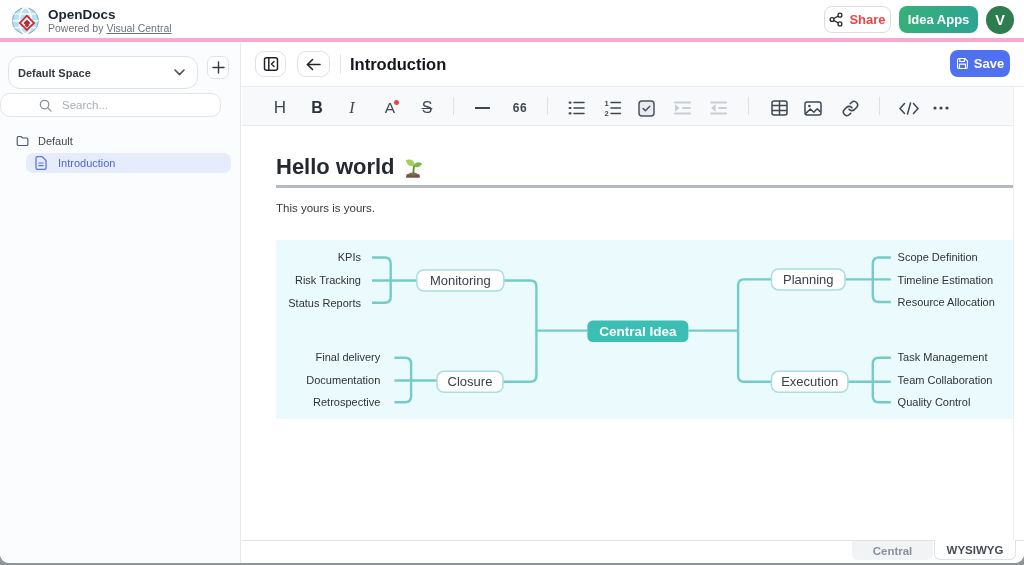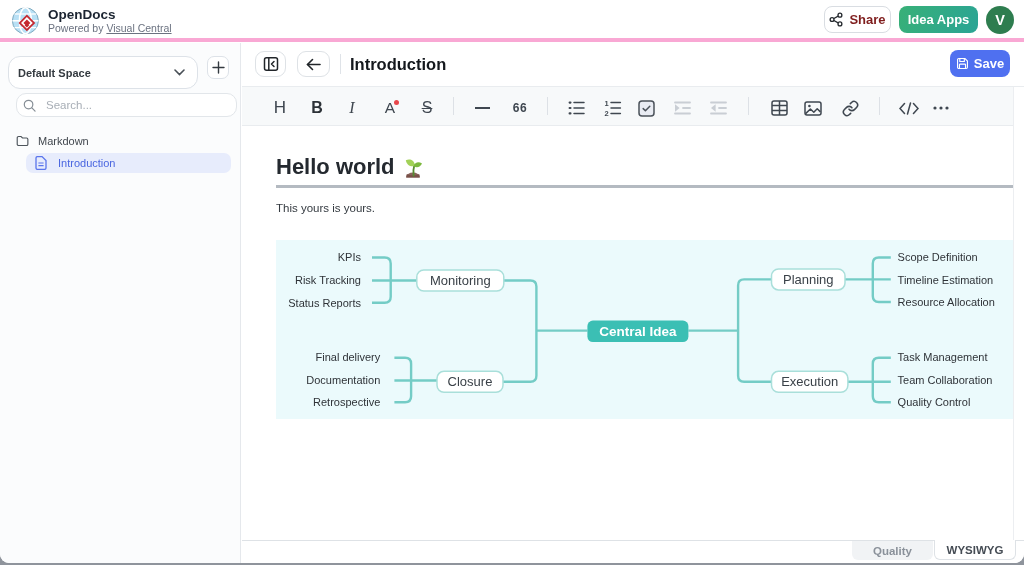--- a/index.html
+++ b/index.html
@@ -10,40 +10,40 @@
 
   
   .hdr { position:absolute; left:0; top:0; width:1024px; height:42px; background:#fff;
     border-bottom:4px solid #f9a8d4; }
   .logo { position:absolute; left:12px; top:7px; }
   .brand { position:absolute; left:48px; top:7px; font-size:13.5px; font-weight:bold; color:#1b2431; }
   .brandsub { position:absolute; left:48px; top:22px; font-size:10.5px; color:#6b7280; }
   .brandsub u { text-decoration:underline; }
   .btn-share { position:absolute; left:824px; top:6px; width:67px; height:27px; background:#fff;
     border:1px solid #d9dde2; border-radius:8px; display:flex; align-items:center; justify-content:center;
-    gap:6px; font-size:13px; font-weight:bold; color:#7f1d1d; }
+    gap:6px; font-size:13px; font-weight:bold; color:#ef4444; }
   .btn-apps { position:absolute; left:899px; top:6px; width:79px; height:27px;
     background:linear-gradient(115deg,#38b077 0%,#2aa495 100%);
     border-radius:8px; display:flex; align-items:center; justify-content:center;
     font-size:13px; font-weight:bold; color:#fff; }
   .avatar { position:absolute; left:986px; top:6px; width:28px; height:28px; border-radius:50%;
     background:#2e7d4f; color:#fff; font-size:14.5px; font-weight:bold;
     display:flex; align-items:center; justify-content:center; }
 
   
   .side { position:absolute; left:0; top:43px; width:241px; height:520px; background:#fbfcfd;
     border-right:1px solid #e5e8ec; }
   .sel { position:absolute; left:8px; top:13px; width:190px; height:33px; background:#fff;
     border:1px solid #dde2e8; border-radius:12px; display:flex; align-items:center; }
   .sel span { margin-left:9px; font-size:11px; font-weight:bold; color:#343a40; }
   .sel svg { position:absolute; right:12px; }
   .plus { position:absolute; left:207px; top:13px; width:22px; height:23px; background:#fff;
     border:1px solid #dde2e8; border-radius:7px; display:flex; align-items:center; justify-content:center; }
-  .search { position:absolute; left:16px; top:50px; width:221px; height:24px; background:#fff;
-    border:1px solid #e2e6ea; border-radius:10px; display:flex; align-items:center; }
+  .search { position:absolute; left:0; top:50px; width:221px; height:24px; background:#fff;
+    border:1px solid #e2e6ea; border-radius:10px; display:flex; align-items:center;padding-left:32px; }
   .search svg { margin-left:6px; }
   .search span { margin-left:10px; font-size:11.5px; color:#a8aeb6; }
   .trow1 { position:absolute; left:16px; top:92px; display:flex; align-items:center; gap:9px;
     font-size:11px; color:#41474e; }
   .trow2 { position:absolute; left:26px; top:110px; width:205px; height:20px; background:#e7ecfc;
     border-radius:7px; display:flex; align-items:center; font-size:11px; color:#4a66e0; }
   .trow2 svg { margin-left:9px; }
   .trow2 span { margin-left:11px; }
 
   
@@ -133,21 +133,21 @@
       <svg width="13" height="13" viewBox="0 0 14 14">
           <circle cx="6" cy="6" r="4.6" stroke="#868e96" stroke-width="1.3" fill="none"></circle>
           <line x1="9.6" y1="9.6" x2="13" y2="13" stroke="#868e96" stroke-width="1.3" stroke-linecap="round"></line>
         </svg>
       <span>Search...</span>
     </div>
     <div class="trow1">
       <svg width="13" height="12" viewBox="0 0 16 14">
           <path d="M1.5 3.2c0-.9.7-1.7 1.7-1.7h3l1.8 1.8h5c.9 0 1.6.7 1.6 1.6v6c0 .9-.7 1.6-1.6 1.6H3.2c-.9 0-1.7-.7-1.7-1.6z" fill="none" stroke="#4d545b" stroke-width="1.4"></path>
         </svg>
-      <span>Markdown</span>
+      <span>Default</span>
     </div>
     <div class="trow2">
       <svg width="12" height="14" viewBox="0 0 12 14">
           <path d="M1 2c0-.8.6-1.4 1.4-1.4H7l4 4v7.4c0 .8-.6 1.4-1.4 1.4H2.4c-.8 0-1.4-.6-1.4-1.4z" fill="none" stroke="#5a75ec" stroke-width="1.3"></path>
           <path d="M3.4 7h5.2M3.4 9.6h5.2" stroke="#5a75ec" stroke-width="1.2"></path>
         </svg>
       <span>Introduction</span>
     </div>
   </div>
 
@@ -328,16 +328,16 @@
           <text x="621.6" y="43.5">Timeline Estimation</text>
           <text x="621.6" y="65.7">Resource Allocation</text>
           <text x="621.6" y="121.4">Task Management</text>
           <text x="621.6" y="143.7">Team Collaboration</text>
           <text x="621.6" y="166">Quality Control</text>
         </g>
       </svg>
     </div>
     <div class="gutter"></div>
     <div class="bbar"></div>
-    <div class="tab-md">Quality</div>
+    <div class="tab-md">Central</div>
     <div class="tab-wy">WYSIWYG</div>
   </div>
 </div>
 
 </body></html>

